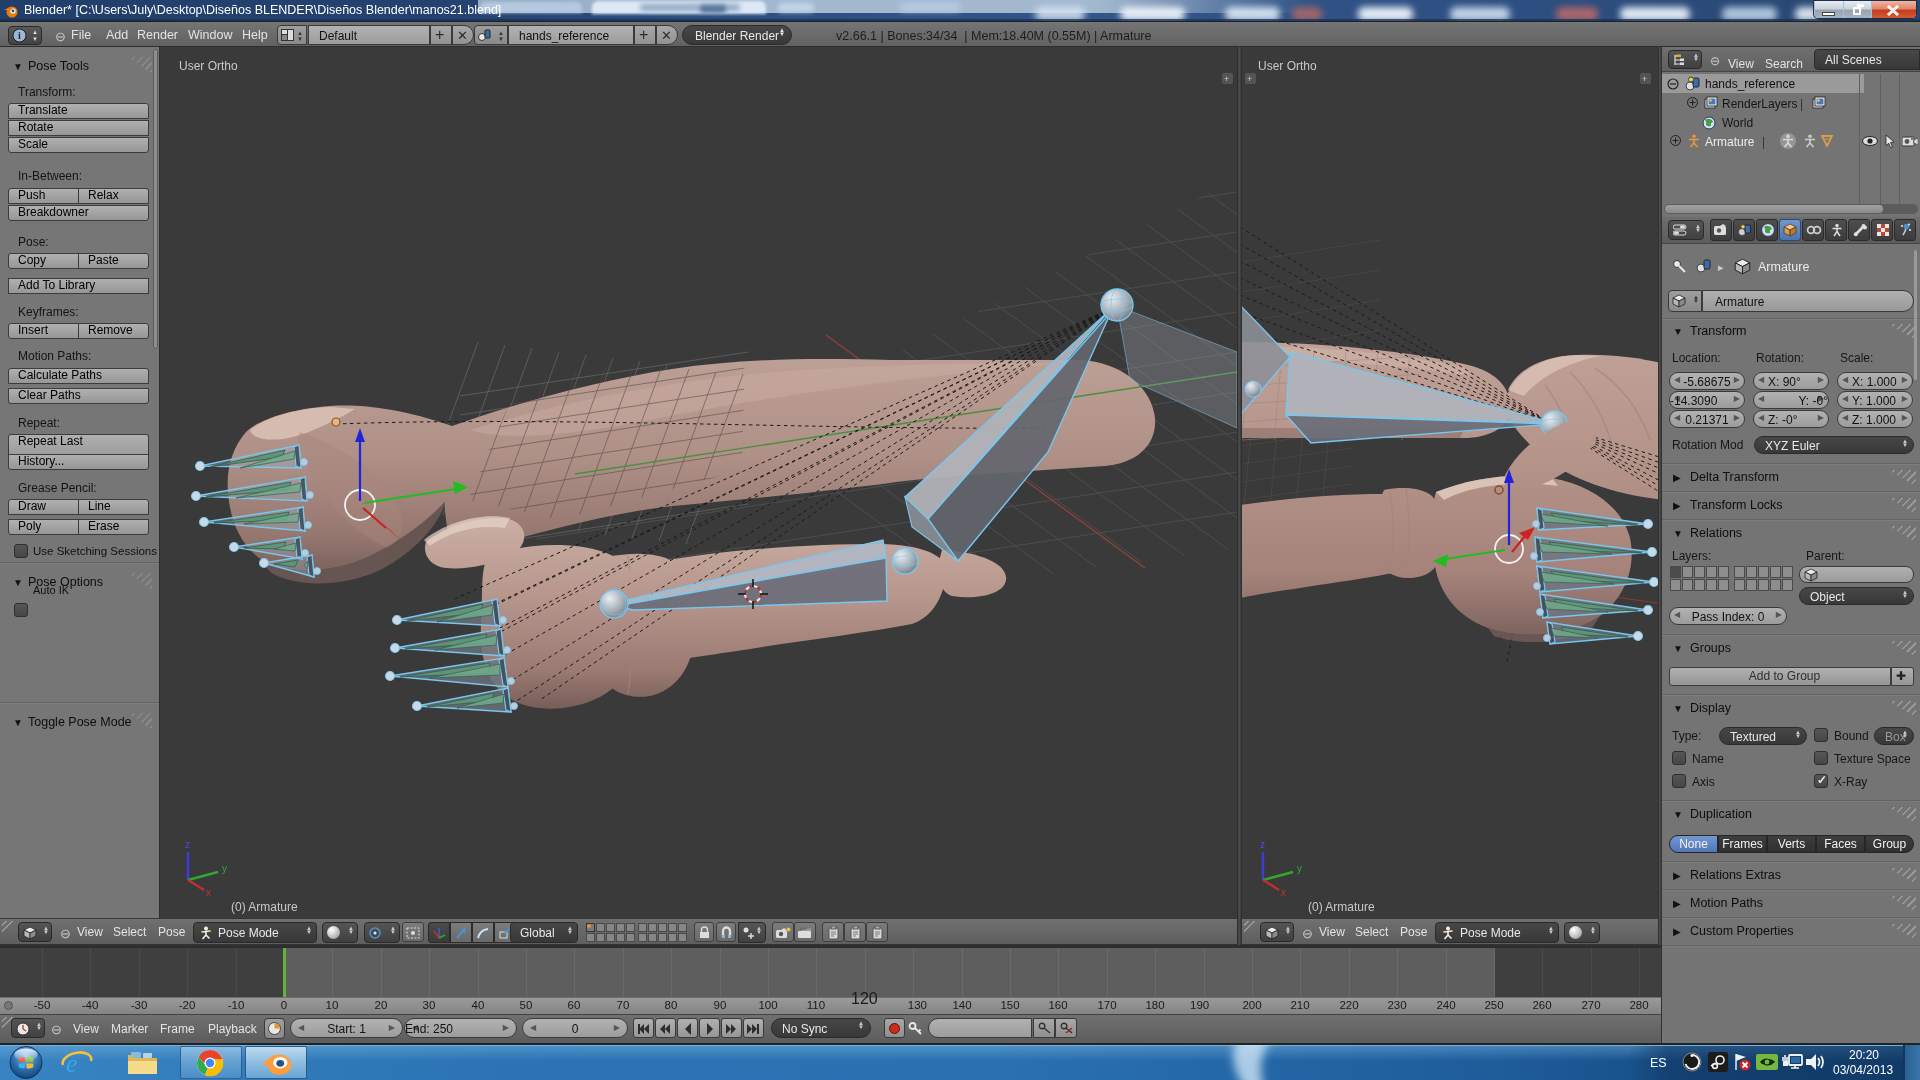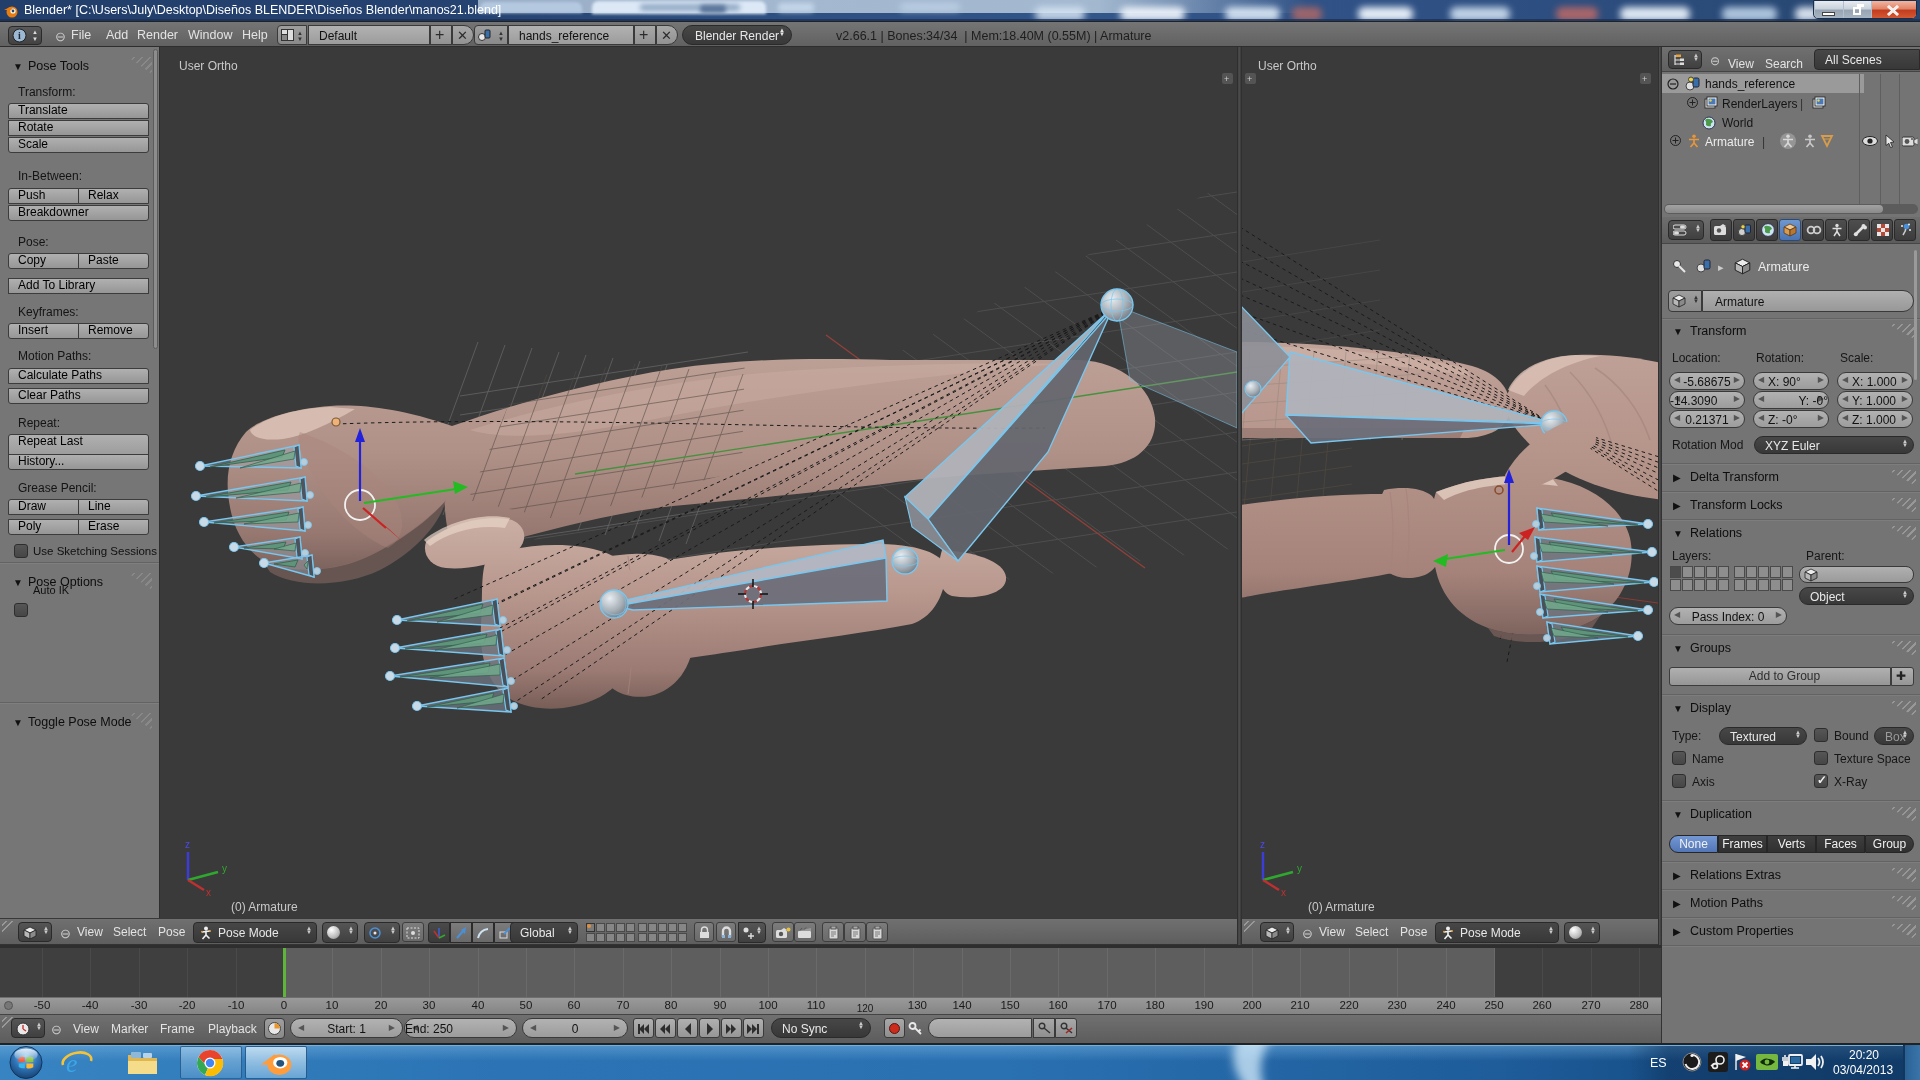--- a/index.html
+++ b/index.html
@@ -1113,28 +1113,28 @@
       <div class="txt" style="left:367px;top:51px;width:28px;text-align:center;font-size:11.5px;color:#1a1a1a">20</div>
       <div class="txt" style="left:415px;top:51px;width:28px;text-align:center;font-size:11.5px;color:#1a1a1a">30</div>
       <div class="txt" style="left:464px;top:51px;width:28px;text-align:center;font-size:11.5px;color:#1a1a1a">40</div>
       <div class="txt" style="left:512px;top:51px;width:28px;text-align:center;font-size:11.5px;color:#1a1a1a">50</div>
       <div class="txt" style="left:560px;top:51px;width:28px;text-align:center;font-size:11.5px;color:#1a1a1a">60</div>
       <div class="txt" style="left:609px;top:51px;width:28px;text-align:center;font-size:11.5px;color:#1a1a1a">70</div>
       <div class="txt" style="left:657px;top:51px;width:28px;text-align:center;font-size:11.5px;color:#1a1a1a">80</div>
       <div class="txt" style="left:706px;top:51px;width:28px;text-align:center;font-size:11.5px;color:#1a1a1a">90</div>
       <div class="txt" style="left:754px;top:51px;width:28px;text-align:center;font-size:11.5px;color:#1a1a1a">100</div>
       <div class="txt" style="left:802px;top:51px;width:28px;text-align:center;font-size:11.5px;color:#1a1a1a">110</div>
-      <div class="txt" style="left:851px;top:55px;width:28px;text-align:center;font-size:10px;color:#1a1a1a">120</div>
+      <div class="txt" style="left:851px;top:42px;width:28px;font-size:16px;color:#1a1a1a">120</div>
       <div class="txt" style="left:899px;top:51px;width:28px;text-align:right;font-size:11.5px;color:#1a1a1a">130</div>
       <div class="txt" style="left:948px;top:51px;width:28px;text-align:center;font-size:11.5px;color:#1a1a1a">140</div>
       <div class="txt" style="left:996px;top:51px;width:28px;text-align:center;font-size:11.5px;color:#1a1a1a">150</div>
       <div class="txt" style="left:1044px;top:51px;width:28px;text-align:center;font-size:11.5px;color:#1a1a1a">160</div>
       <div class="txt" style="left:1093px;top:51px;width:28px;text-align:center;font-size:11.5px;color:#1a1a1a">170</div>
       <div class="txt" style="left:1141px;top:51px;width:28px;text-align:center;font-size:11.5px;color:#1a1a1a">180</div>
-      <div class="txt" style="left:1190px;top:51px;width:28px;text-align:center;font-size:11.5px;color:#1a1a1a">190</div>
+      <div class="txt" style="left:1190px;top:51px;width:28px;font-size:11.5px;color:#1a1a1a">190</div>
       <div class="txt" style="left:1238px;top:51px;width:28px;text-align:center;font-size:11.5px;color:#1a1a1a">200</div>
       <div class="txt" style="left:1286px;top:51px;width:28px;text-align:center;font-size:11.5px;color:#1a1a1a">210</div>
       <div class="txt" style="left:1335px;top:51px;width:28px;text-align:center;font-size:11.5px;color:#1a1a1a">220</div>
       <div class="txt" style="left:1383px;top:51px;width:28px;text-align:center;font-size:11.5px;color:#1a1a1a">230</div>
       <div class="txt" style="left:1432px;top:51px;width:28px;text-align:center;font-size:11.5px;color:#1a1a1a">240</div>
       <div class="txt" style="left:1480px;top:51px;width:28px;text-align:center;font-size:11.5px;color:#1a1a1a">250</div>
       <div class="txt" style="left:1528px;top:51px;width:28px;text-align:center;font-size:11.5px;color:#1a1a1a">260</div>
       <div class="txt" style="left:1577px;top:51px;width:28px;text-align:center;font-size:11.5px;color:#1a1a1a">270</div>
       <div class="txt" style="left:1625px;top:51px;width:28px;text-align:center;font-size:11.5px;color:#1a1a1a">280</div>
       <div class="abs" style="left:4px;top:53px;width:9px;height:9px;border-radius:50%;background:#777;border:1px solid #555"></div>

